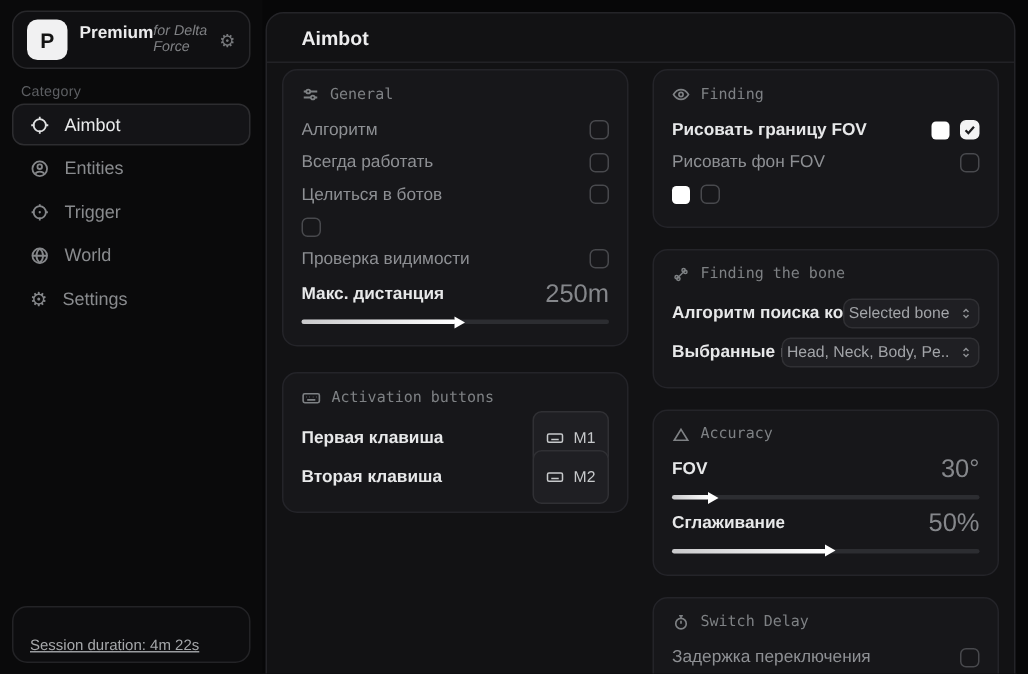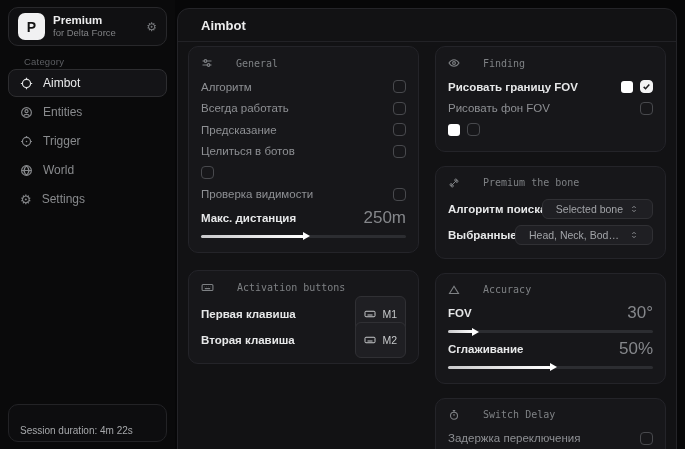--- a/index.html
+++ b/index.html
@@ -18,40 +18,40 @@
   .brand-card {
     position:absolute; left:8px; top:7px; width:159px; height:39px;
     background:#101012; border:1px solid #28282b; border-radius:10px;
     display:flex; align-items:center; gap:8px; padding:0 9px;
   }
   .logo {
     width:27px; height:27px; border-radius:7px; background:#f1f1f2;
     color:#141414; font-weight:bold; font-size:14px;
     display:flex; align-items:center; justify-content:center; flex:0 0 auto;
   }
-  .brand-text { display:flex; flex-direction:column; line-height:1.15; }
+  .brand-text { display:flex; line-height:1.15; }
   .brand-title { font-size:11.5px; font-weight:bold; color:#ebebec; }
-  .brand-sub { font-size:9.5px; color:#808285; }
+  .brand-sub { font-size:9.5px; color:#808285;font-style:italic; }
   .brand-gear { margin-left:auto; color:#77797c; font-size:12px; cursor:pointer; }
 
-  .category-label { position:absolute; left:24px; top:56px; font-size:9.5px; color:#5d5f63; letter-spacing:.2px; }
+  .category-label { position:absolute; left:14px; top:56px; font-size:9.5px; color:#5d5f63; letter-spacing:.2px; }
 
   .nav { position:absolute; left:8px; top:69px; width:159px; display:flex; flex-direction:column; gap:1px; }
   .nav-item {
     height:28px; border-radius:8px; display:flex; align-items:center; gap:10px;
     padding:0 11px; font-size:12px; color:#898b8e; cursor:pointer; border:1px solid transparent;
   }
   .nav-item .nico { color:#85878a; }
   .nav-item.selected { background:#141417; border-color:#2d2d30; color:#e9eaeb; }
   .nav-item.selected .nico { color:#dfe0e1; }
 
   .session-box {
     position:absolute; left:8px; top:404px; width:159px; height:38px;
     border:1px solid #232326; border-radius:10px; background:#0d0d0f;
-    display:flex; align-items:flex-end; padding:5px 11px;
+    display:flex; align-items:flex-end; padding:5px 11px;text-decoration:underline;
   }
   .session-text { font-size:10px; color:#a6a8ab; }
 
   
   .panel {
     position:absolute; left:177px; top:8px; width:500px; height:458px;
     background:#121214; border:1px solid #242428; border-radius:12px; overflow:hidden;
   }
   .panel-header {
     height:33px; border-bottom:1px solid #222226;
@@ -61,21 +61,21 @@
 
   .cols { position:absolute; top:37px; left:10px; right:10px; display:flex; gap:16px; }
   .col { flex:1; min-width:0; }
 
   .card {
     background:#17171a; border:1px solid #242429; border-radius:10px;
     padding:8px 12px 10px; margin-bottom:14px;
   }
   .col-left .card { margin-bottom:17px; }
   .card-title {
-    display:flex; align-items:center; gap:23px;
+    display:flex; align-items:center; gap:7px;
     font-family:"DejaVu Sans Mono", monospace; font-size:10px; color:#7e8184;
     margin:2px 0 7px;
   }
   .card-title .cico { color:#7e8184; }
 
   .row {
     display:flex; align-items:center; justify-content:space-between;
     height:21.5px; font-size:11.5px; color:#8e9094;
   }
   .row.tall { height:26px; }
@@ -104,21 +104,21 @@
   }
 
   .pill {
     display:flex; align-items:center; gap:6px;
     background:#1f1f23; border:1px solid #303034; border-radius:6px;
     height:19px; padding:17px 8px; font-size:10.5px; color:#c7c9cb; cursor:pointer; flex:0 0 auto;
   }
   .dropdown {
     display:flex; align-items:center; gap:6px;
     background:#1f1f23; border:1px solid #303034; border-radius:6px;
-    height:20px; padding:0 13px; font-size:10.5px; color:#a2a4a8; cursor:pointer;
+    height:20px; padding:0 3px; font-size:10.5px; color:#a2a4a8; cursor:pointer;
     flex:0 0 auto; max-width:138px;
   }
   .dropdown .dval { white-space:nowrap; overflow:hidden; text-overflow:ellipsis; }
   .dropdown .dico { color:#8c8e92; flex:0 0 auto; }
 </style>
 </head>
 <body>
 
 <div class="sidebar">
 
@@ -205,24 +205,20 @@
         </div>
         <div class="row">
           <span class="lbl">Алгоритм</span>
           <span class="checkbox"></span>
         </div>
         <div class="row">
           <span class="lbl">Всегда работать</span>
           <span class="checkbox"></span>
         </div>
         <div class="row">
-          <span class="lbl">Предсказание</span>
-          <span class="checkbox"></span>
-        </div>
-        <div class="row">
           <span class="lbl">Целиться в ботов</span>
           <span class="checkbox"></span>
         </div>
         <div class="row">
           <span class="checkbox"></span>
         </div>
         <div class="row">
           <span class="lbl">Проверка видимости</span>
           <span class="checkbox"></span>
         </div>
@@ -313,21 +309,21 @@
         <div class="card-title">
           <span class="cico">
             <svg width="12" height="12" viewBox="0 0 24 24" fill="none" stroke="currentColor" stroke-width="2">
                 <path d="M8 16L16 8"></path>
                 <circle cx="6.2" cy="15.5" r="2.2"></circle>
                 <circle cx="8.5" cy="17.8" r="2.2"></circle>
                 <circle cx="15.5" cy="6.2" r="2.2"></circle>
                 <circle cx="17.8" cy="8.5" r="2.2"></circle>
               </svg>
           </span>
-          <span>Premium the bone</span>
+          <span>Finding the bone</span>
         </div>
         <div class="row tall">
           <span class="lbl bright">Алгоритм поиска кост</span>
           <span class="dropdown">
             <span class="dval">Selected bone</span>
             <span class="dico">
               <svg width="10" height="10" viewBox="0 0 24 24" fill="none" stroke="currentColor" stroke-width="2.4">
                   <path d="M8 9.5l4-4 4 4M8 14.5l4 4 4-4"></path>
                 </svg>
             </span>

